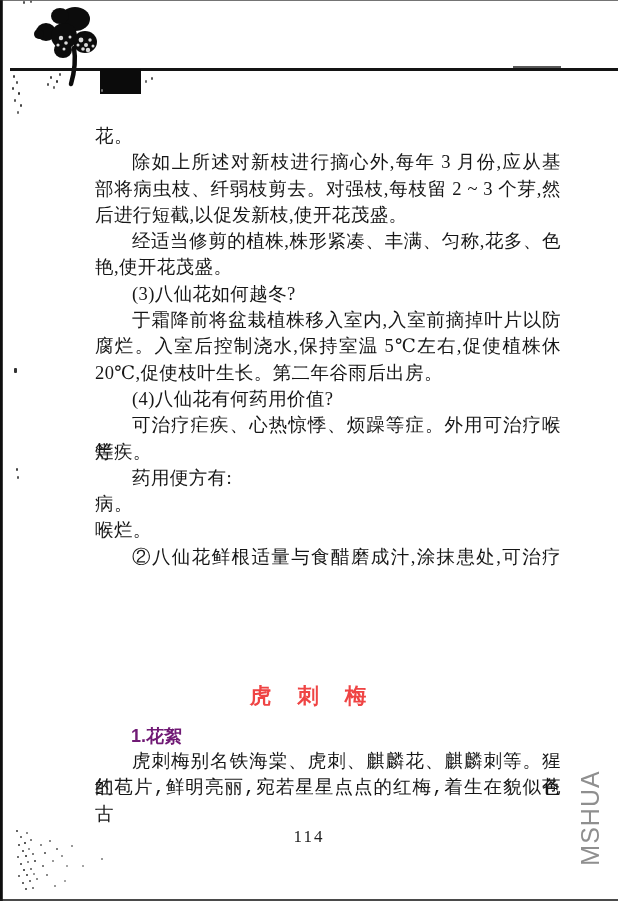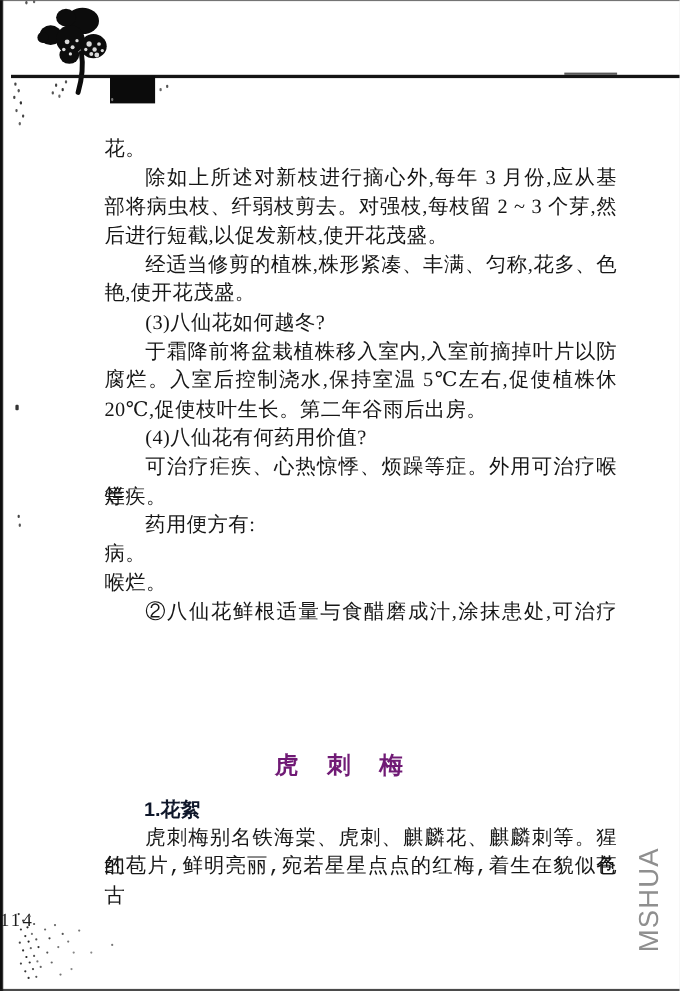--- a/index.html
+++ b/index.html
@@ -26,29 +26,29 @@
   }
   .body-text  { top:123px; }
   .body-text2 { top:750px;font-family:Liberation Mono, monospace; }
   .ln  { height:26.3px; line-height:26.3px; letter-spacing:.4px; }
   .ind { text-indent:37px; }
   .jfy { text-align:justify; text-align-last:justify; }
 
   .sec-head {
     position:absolute; left:0; top:681px; width:618px; text-align:center;
     font-family:"Liberation Sans","DejaVu Sans",sans-serif;
-    font-size:21.5px; font-weight:bold; word-spacing:16px; letter-spacing:2px; color:#701a75;
+    font-size:21.5px; font-weight:bold; word-spacing:16px; letter-spacing:2px; color:#ef4444;
   }
   .sub-head {
     position:absolute; left:131px; top:724px;
     font-family:"Liberation Sans","DejaVu Sans",sans-serif;
-    font-size:18px; font-weight:bold; color:#0f172a;
+    font-size:18px; font-weight:bold; color:#701a75;
   }
   .page-num {
-    position:absolute; left:0; top:827px; width:618px; text-align:left;
+    position:absolute; left:0; top:827px; width:618px; text-align:center;
     font-size:17px; letter-spacing:2px; color:#1c1c1c;
   }
   .watermark {
     position:absolute; left:530px; top:805px; width:120px; height:26px;
     transform:rotate(-90deg); transform-origin:center;
     font-family:"Liberation Sans","DejaVu Sans",sans-serif;
     font-size:25px; letter-spacing:1px; color:#8f8f8f; text-align:center; line-height:26px;
   }
 
   

